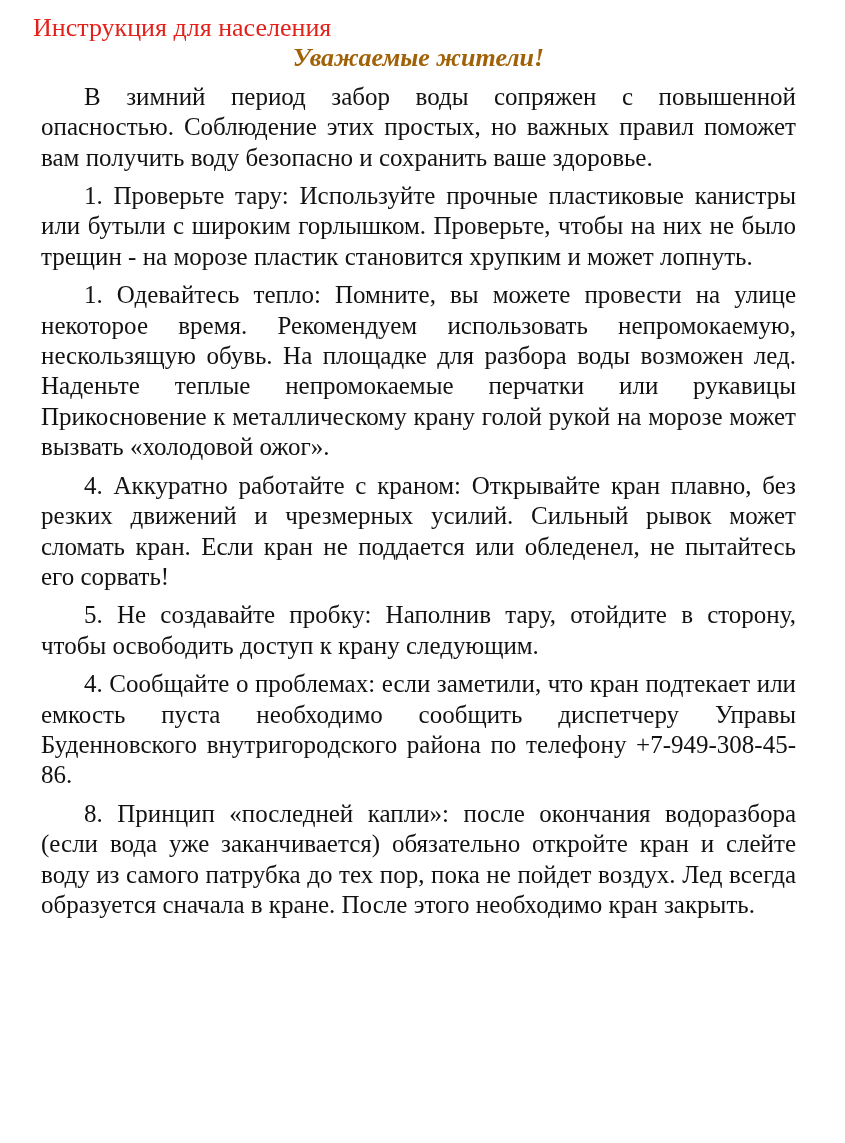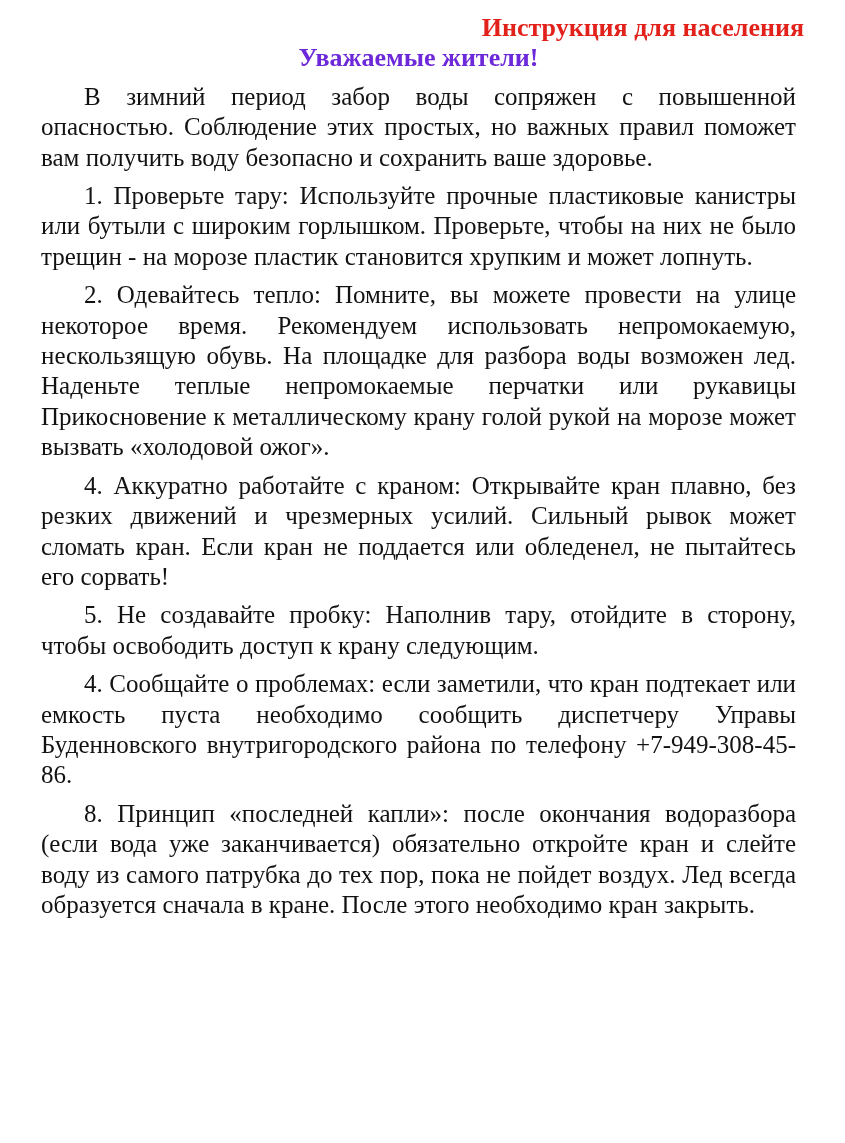--- a/index.html
+++ b/index.html
@@ -10,49 +10,50 @@
     background: #ffffff;
     padding: 13px 41px 0 33px;
     font-family: "Liberation Serif", "DejaVu Serif", serif;
     font-size: 25px;
     line-height: 30.4px;
     color: #121212;
     overflow: hidden;
   }
   .doc-title {
     margin: 0;
-    text-align: right;
+    text-align: left;
     font-size: 26px;
     line-height: 30.4px;
-    font-weight: bold;
+    font-weight: normal;
     color: #e3211b; 
   }
   .doc-subtitle {
     margin: 0;
     text-align: center;
     font-size: 26px;
     line-height: 30.4px;
     font-weight: bold;
-    color: #6d28d9;
+    color: #a16207;
+    font-style: italic;
   }
   p.para {
     margin: 8px;
     text-align: justify;
     text-indent: 43px;
   }
   p.para b { font-weight: normal; }
 </style>
 </head>
 <body>
 
 <div class="page">
   <h1 class="doc-title" style="color: rgb(227, 33, 27);">Инструкция для населения</h1>
   <h2 class="doc-subtitle">Уважаемые жители!</h2>
 
   <p class="para"><span>В зимний период забор воды сопряжен с повышенной опасностью. Соблюдение этих простых, но важных правил поможет вам получить воду безопасно и сохранить ваше здоровье.</span></p>
 
   <p class="para"><b>1. Проверьте тару:</b><span> Используйте прочные пластиковые канистры или бутыли с широким горлышком. Проверьте, чтобы на них не было трещин - на морозе пластик становится хрупким и может лопнуть.</span></p>
-  <p class="para"><b>2. Одевайтесь тепло:</b><span> Помните, вы можете провести на улице некоторое время. Рекомендуем использовать непромокаемую, нескользящую обувь. На площадке для разбора воды возможен лед. Наденьте теплые непромокаемые перчатки или рукавицы Прикосновение к металлическому крану голой рукой на морозе может вызвать «холодовой ожог».</span></p>
+  <p class="para"><b>1. Одевайтесь тепло:</b><span> Помните, вы можете провести на улице некоторое время. Рекомендуем использовать непромокаемую, нескользящую обувь. На площадке для разбора воды возможен лед. Наденьте теплые непромокаемые перчатки или рукавицы Прикосновение к металлическому крану голой рукой на морозе может вызвать «холодовой ожог».</span></p>
   <p class="para"><b>4. Аккуратно работайте с краном:</b><span> Открывайте кран плавно, без резких движений и чрезмерных усилий. Сильный рывок может сломать кран. Если кран не поддается или обледенел, не пытайтесь его сорвать!</span></p>
   <p class="para"><b>5. Не создавайте пробку:</b><span> Наполнив тару, отойдите в сторону, чтобы освободить доступ к крану следующим.</span></p>
   <p class="para"><b>4. Сообщайте о проблемах:</b><span> если заметили, что кран подтекает или емкость пуста необходимо сообщить диспетчеру Управы Буденновского внутригородского района по телефону +7-949-308-45-86.</span></p>
   <p class="para"><b>8. Принцип «последней капли»:</b><span> после окончания водоразбора (если вода уже заканчивается) обязательно откройте кран и слейте воду из самого патрубка до тех пор, пока не пойдет воздух. Лед всегда образуется сначала в кране. После этого необходимо кран закрыть.</span></p>
 </div>
 
 </body></html>

